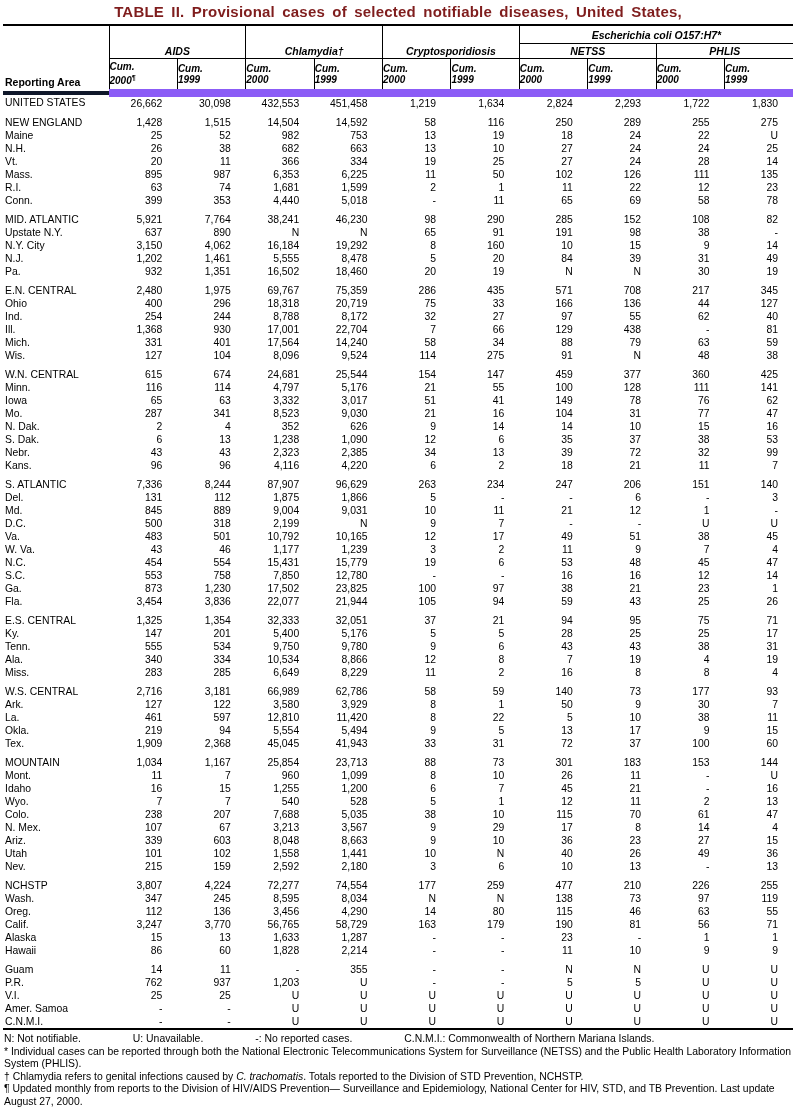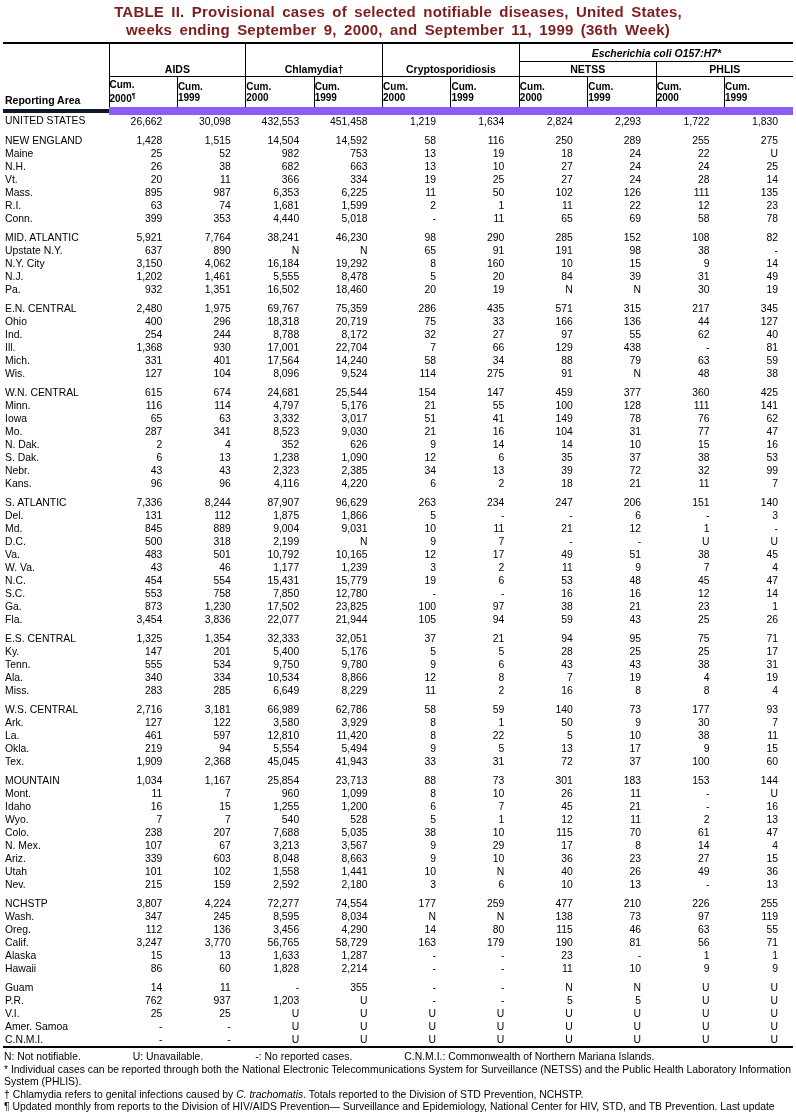--- a/index.html
+++ b/index.html
@@ -24,21 +24,21 @@
   col.c-area { width: 106px; }
 
   th, td { padding: 0; }
   thead th { font-weight: bold; font-size: 10.5px; vertical-align: middle; }
   th.area-head {
     text-align: left; vertical-align: bottom;
     padding: 0 0 3px 2px; border-bottom: 4px solid #0f172a;
   }
   tr.h1 th { height: 17px; }
   tr.h2 th { height: 14px; }
-  .bl { border-left: 1px solid #000; }
+  .bl { border-left: 1px solid #000; font-style: italic; }
   th.grp { text-align: center; }
   tr.h2 th.grp { border-bottom: 1px solid #000; }
   th.ecoli { font-style: italic; border-bottom: 1px solid #000; margin-top: 15px; }
   tr.h3 th {
     border-bottom: 8px solid #8b5cf6; font-size: 10px; line-height: 11px;
     padding: 2px 0 3px 0; text-align: left;
   }
   tr.h3 sup { font-size: 7px; }
 
   tbody td { font-size: 10.4px; line-height: 13px; white-space: nowrap; overflow: hidden; }
@@ -51,21 +51,20 @@
   .fn { margin-top: 0; }
   .fn i { font-style: italic; }
 </style>
 </head>
 <body>
 
 <div class="page">
 
   <div class="title">
     <div>TABLE II. Provisional cases of selected notifiable diseases, United States,</div>
-    <div>weeks ending September 9, 2000, and September 11, 1999 (36th Week)</div>
   </div>
 
   <table>
     <colgroup>
       <col class="c-area">
       <col span="10">
     </colgroup>
     <thead>
       <tr class="h1">
         <th class="area-head" rowspan="3">Reporting Area</th>
@@ -275,21 +274,21 @@
         </tr>
         <tr class="row-region">
           <td class="area">E.N. CENTRAL</td>
           <td class="num">2,480</td>
           <td class="num">1,975</td>
           <td class="num">69,767</td>
           <td class="num">75,359</td>
           <td class="num">286</td>
           <td class="num">435</td>
           <td class="num">571</td>
-          <td class="num">315</td>
+          <td class="num">708</td>
           <td class="num">217</td>
           <td class="num">345</td>
         </tr>
         <tr class="row-state">
           <td class="area">Ohio</td>
           <td class="num">400</td>
           <td class="num">296</td>
           <td class="num">18,318</td>
           <td class="num">20,719</td>
           <td class="num">75</td>

